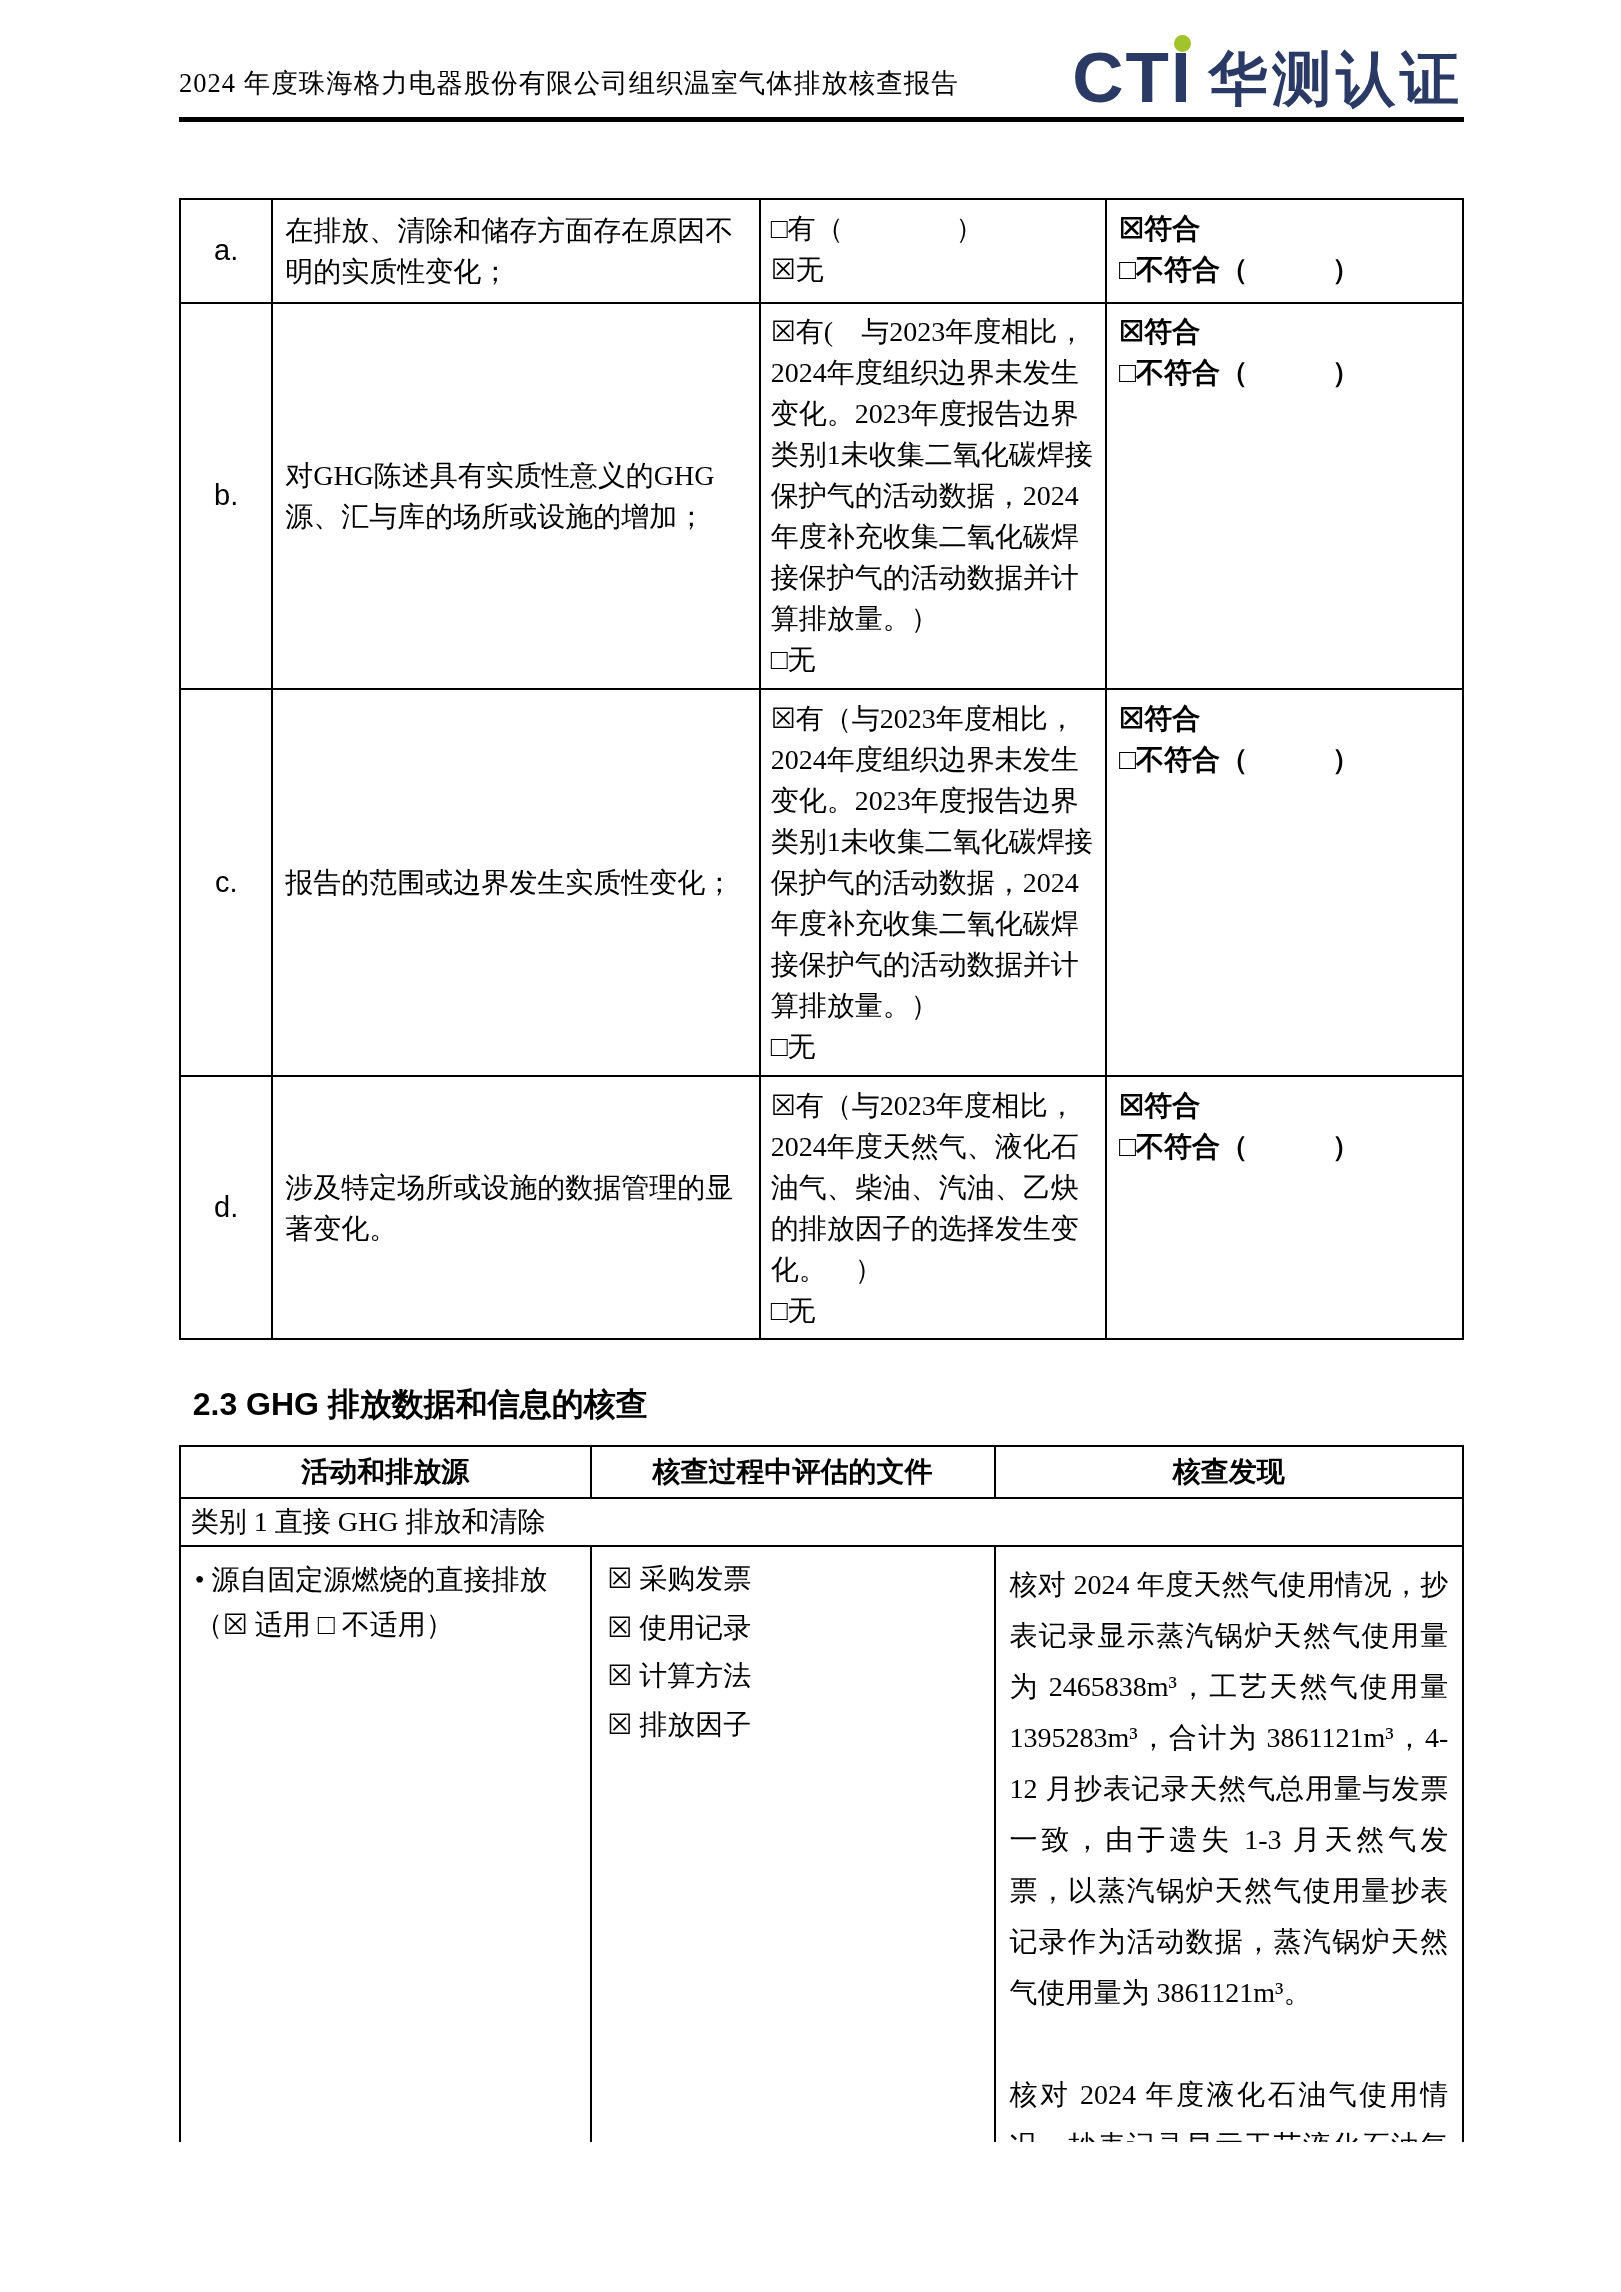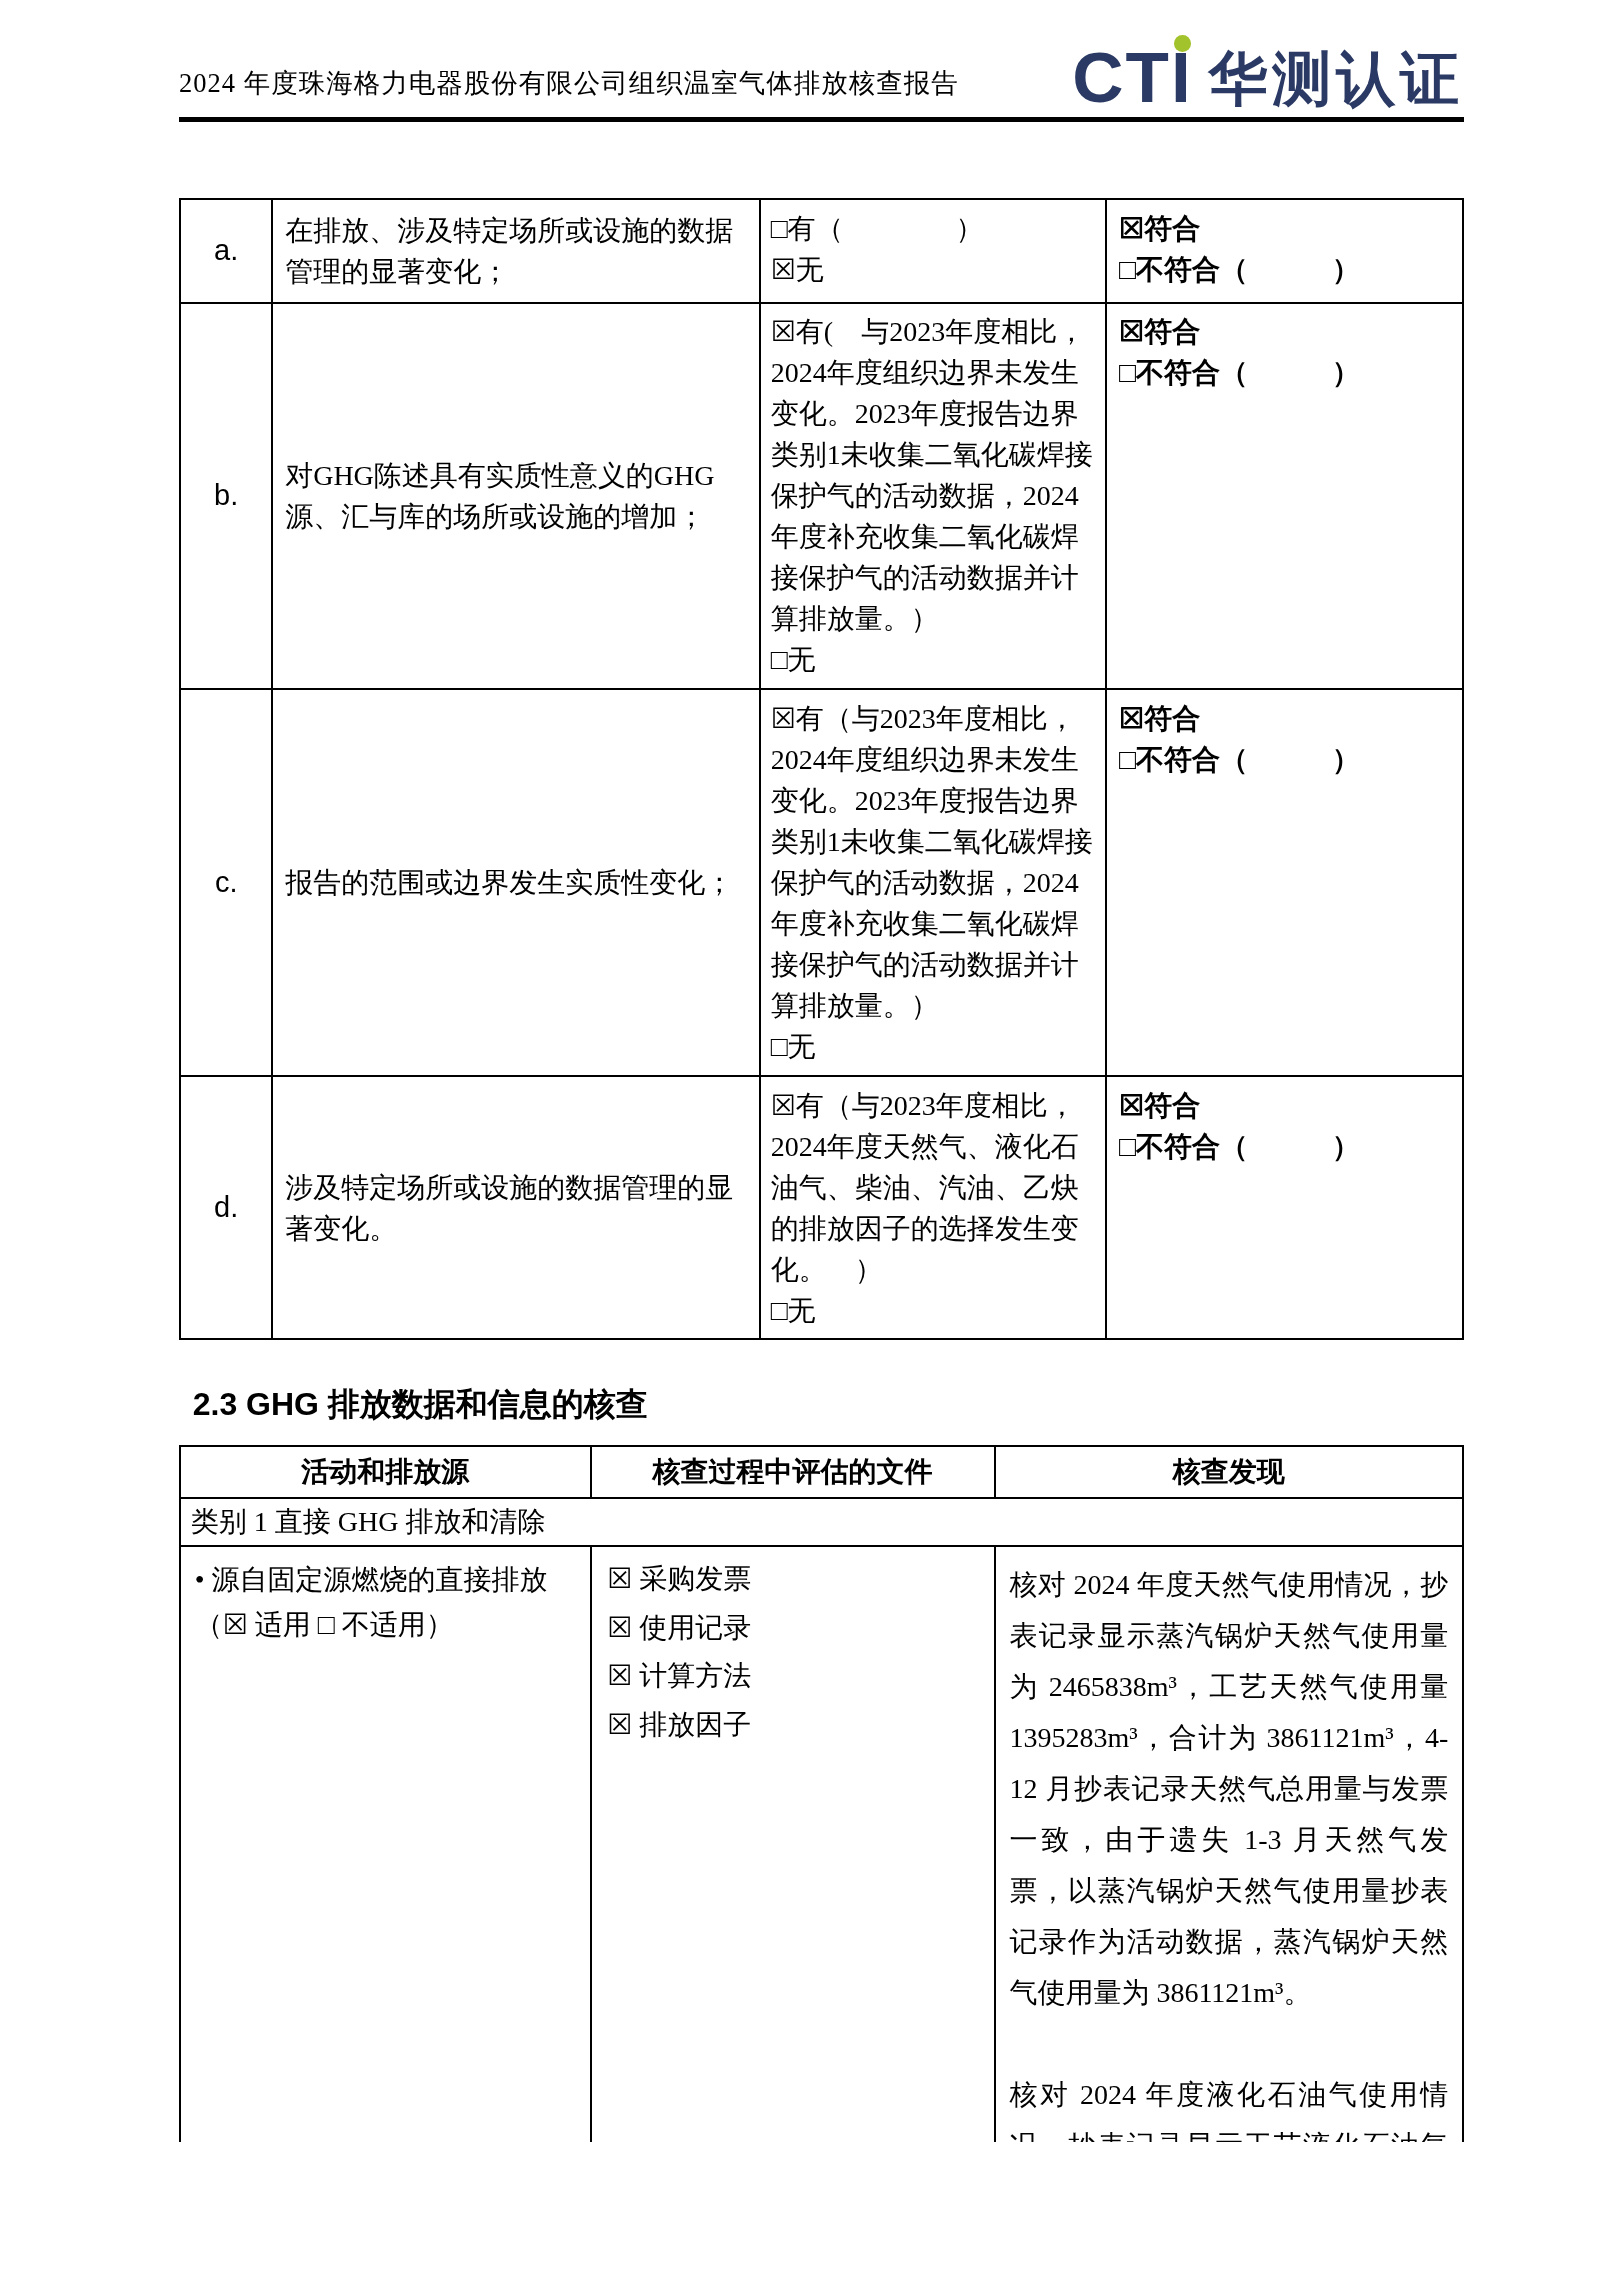--- a/index.html
+++ b/index.html
@@ -145,21 +145,21 @@
   <table class="t1">
     <colgroup>
       <col style="width:7.2%">
         <col style="width:38%">
         <col style="width:27%">
         <col style="width:27.8%">
     </colgroup>
     <tbody>
       <tr class="row-a">
         <td class="cell-id">a.</td>
-        <td class="cell-desc">在排放、涉及特定场所或设施的数据管理的显著变化；</td>
+        <td class="cell-desc">在排放、清除和储存方面存在原因不明的实质性变化；</td>
         <td class="cell-mid">
           <span class="line">□有（　　　　）</span>
           <span class="line">☒无</span>
         </td>
         <td class="cell-res">
           <span class="line">☒符合</span>
           <span class="line">□不符合（　　　）</span>
         </td>
       </tr>
       <tr>

